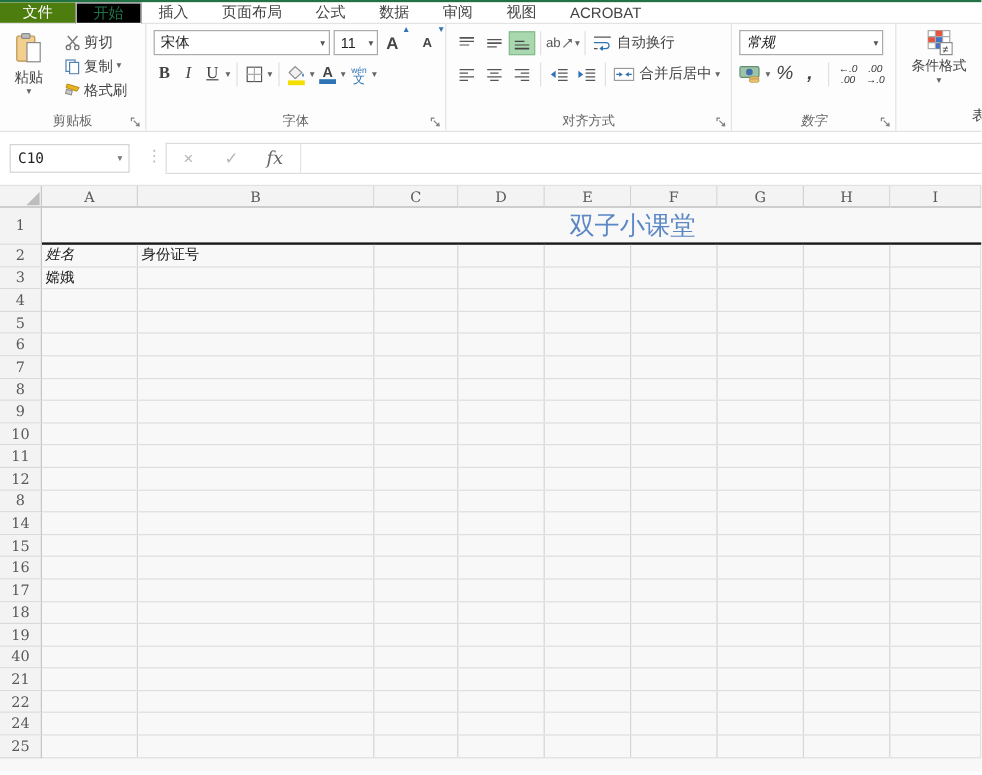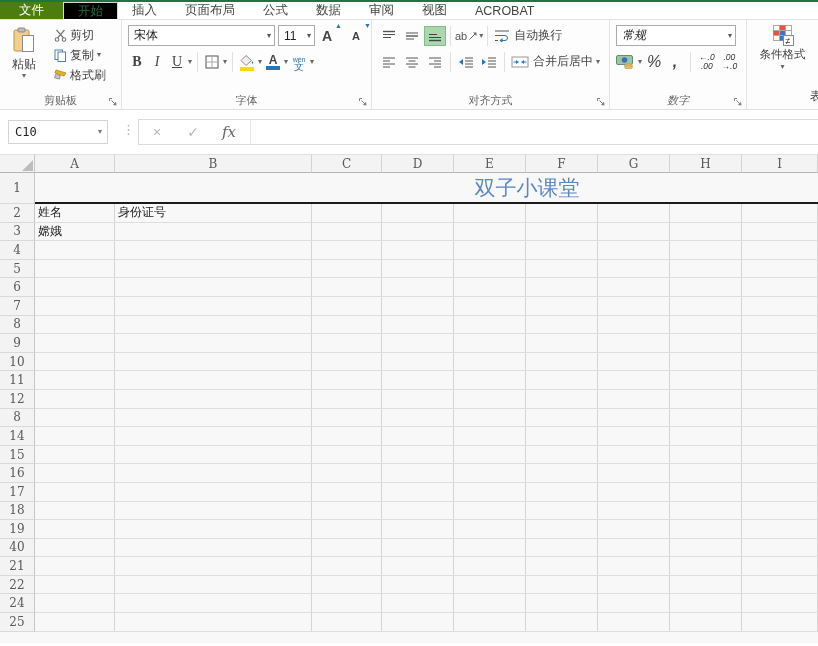--- a/index.html
+++ b/index.html
@@ -441,21 +441,21 @@
   <div id="grid-rows">
       <div class="grow2 title-row">
         <div class="rowh">1</div>
         <div class="rowc">
           <div class="sheet-title" style="color: rgb(91, 135, 197);">双子小课堂</div>
         </div>
       </div>
       <div class="grow2">
         <div class="rowh">2</div>
         <div class="rowc">
-          <div class="cell" style="width: 80px;">姓名</div>
+          <div class="cell" style="width: 80px; font-style: italic;">姓名</div>
           <div class="cell" style="width: 197px;">身份证号</div>
           <div class="cell" style="width: 70px;"></div>
           <div class="cell" style="width: 72px;"></div>
           <div class="cell" style="width: 72px;"></div>
           <div class="cell" style="width: 72px;"></div>
           <div class="cell" style="width: 72px;"></div>
           <div class="cell" style="width: 72px;"></div>
           <div class="cell" style="width: 76px;"></div>
         </div>
       </div>

